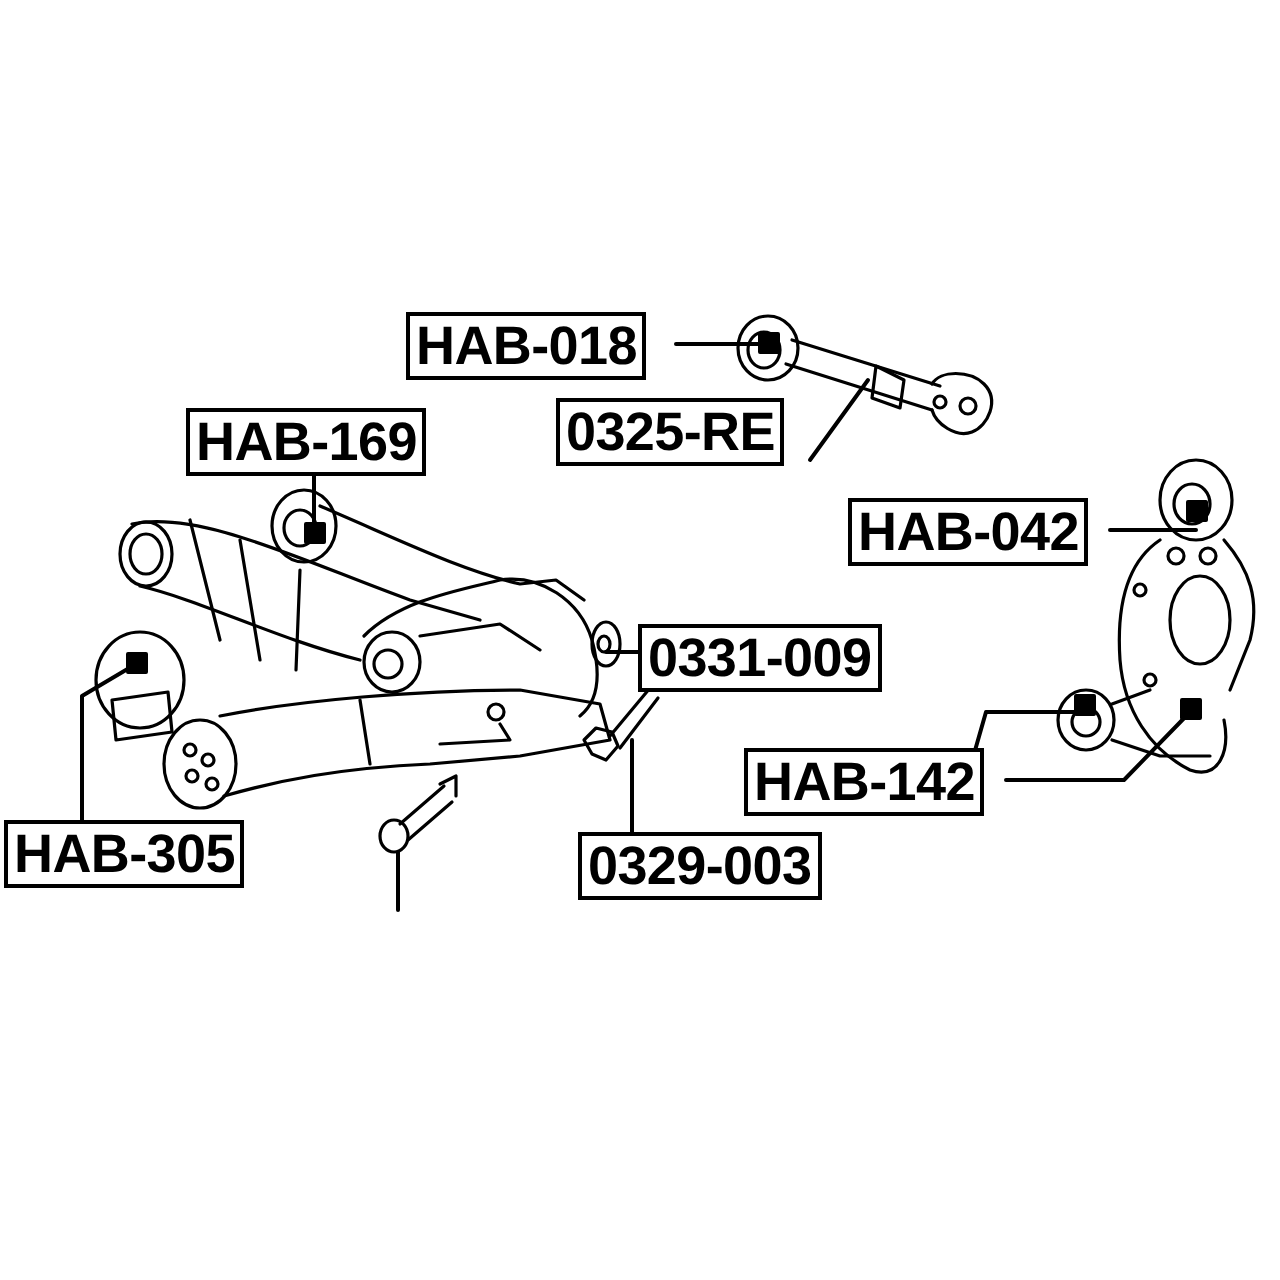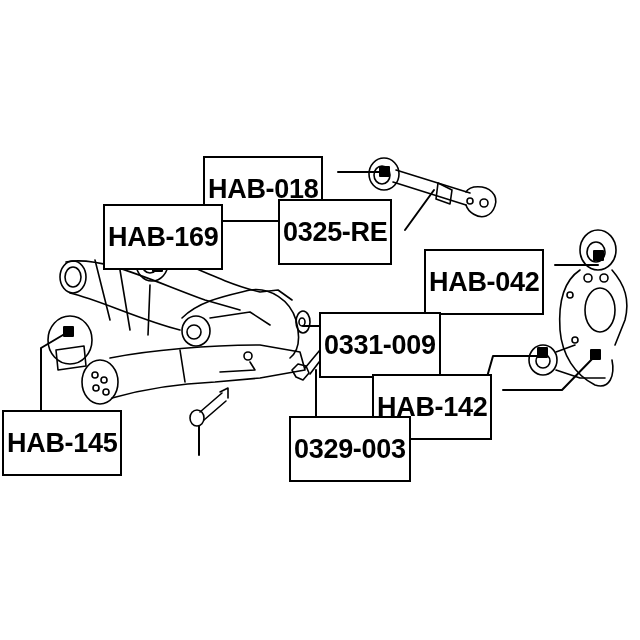--- a/index.html
+++ b/index.html
@@ -1,18 +1,18 @@
 <!DOCTYPE html>
 <html><head>
 <meta charset="utf-8">
 <style>
   html,body{margin:0;padding:0;background:#ffffff;}
   #stage{position:relative;width:640px;height:640px;background:#ffffff;overflow:hidden;}
   svg.art{position:absolute;left:0;top:0;}
-  .lbl{position:absolute;border:2px solid #000;background:#fff;font-family:"Liberation Sans",sans-serif;font-weight:bold;font-size:27px;line-height:30px;padding:16px 3px;color:#000;white-space:nowrap;letter-spacing:-0.3px;}
+  .lbl{position:absolute;border:2px solid #000;background:#fff;font-family:"Liberation Sans",sans-serif;font-weight:bold;font-size:27px;line-height:30px;padding:0 3px;color:#000;white-space:nowrap;letter-spacing:-0.3px;}
 </style>
 </head>
 <body>
 
 <div id="stage">
 <svg class="art" width="640" height="640" viewBox="0 0 640 640" fill="none" stroke="#000" stroke-width="1.6" stroke-linejoin="round" stroke-linecap="round">
 
   <g>
     <ellipse cx="384" cy="174" rx="15" ry="16"></ellipse>
     <ellipse cx="382" cy="175" rx="8" ry="9"></ellipse>
@@ -96,19 +96,19 @@
     <rect x="591" y="350" width="9" height="9" fill="#000"></rect>
     <path d="M41 410 L41 348 L68 332"></path>
     <rect x="64" y="327" width="9" height="9" fill="#000"></rect>
     <path d="M316 416 L316 370"></path>
     <path d="M199 455 L199 426"></path>
   </g>
 </svg>
 
 <div class="lbl" style="left:203px;top:156px;">HAB-018</div>
 <div class="lbl" style="left:278px;top:199px;">0325-RE</div>
-<div class="lbl" style="left:103px;top:204px;">HAB-169</div>
+<div class="lbl" style="left:93px;top:204px;">HAB-169</div>
 <div class="lbl" style="left:424px;top:249px;">HAB-042</div>
 <div class="lbl" style="left:319px;top:312px;">0331-009</div>
 <div class="lbl" style="left:372px;top:374px;">HAB-142</div>
-<div class="lbl" style="left:2px;top:410px;">HAB-145</div>
+<div class="lbl" style="left:2px;top:410px;">HAB-305</div>
 <div class="lbl" style="left:289px;top:416px;">0329-003</div>
 </div>
 
 </body></html>

